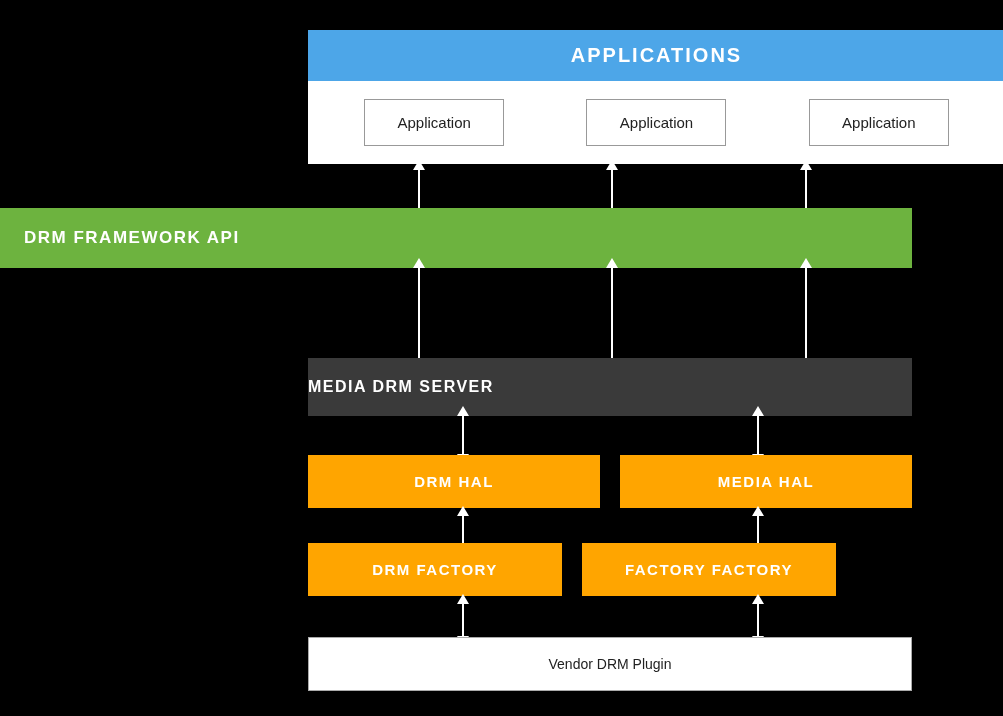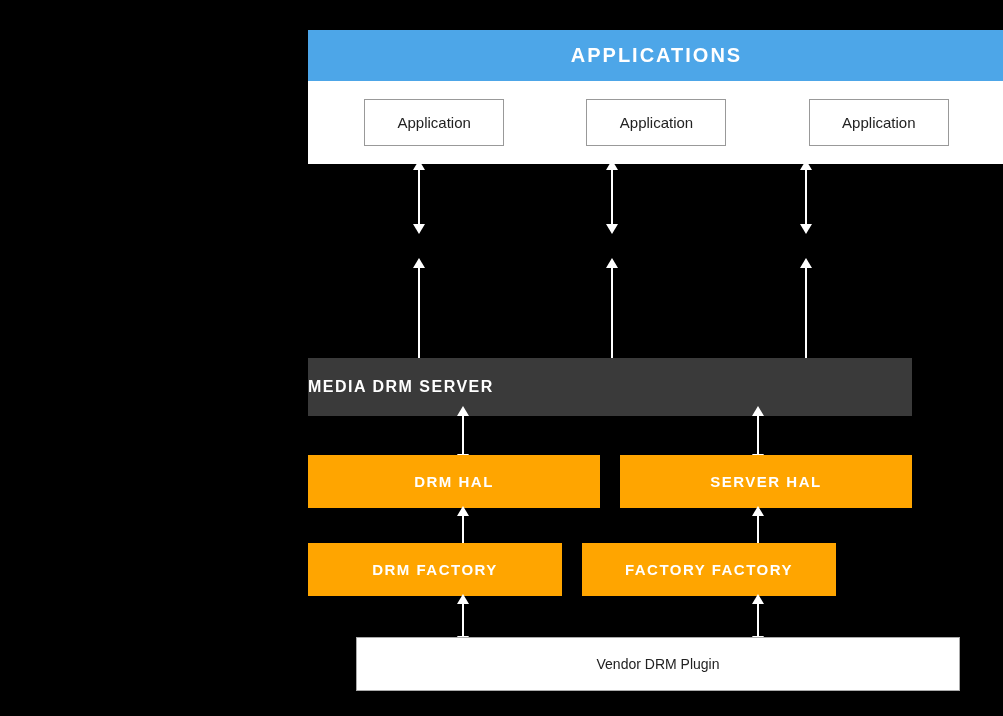--- a/index.html
+++ b/index.html
@@ -134,21 +134,20 @@
 
     
     .vendor-row {
       position: absolute;
       left: 308px;
       top: 637px;
       width: 604px;
       display: flex;
       flex-direction: row;
       gap: 20px;
-      margin-left: 48px;
     }
 
     .vendor-box {
       flex: 1;
       border: 1.5px solid #aaa;
       background: white;
       color: #222;
       font-size: 14px;
       text-align: center;
       padding: 18px 0;
@@ -200,20 +199,21 @@
     <div class="v-line" style="height:54px;"></div>
     <div class="arrowhead-down"></div>
   </div>
 
   <div style="position:absolute; left:800px; top:160px; display:flex; flex-direction:column; align-items:center;">
     <div class="arrowhead-up" style="border-bottom-color:white;"></div>
     <div class="v-line" style="height:54px;"></div>
     <div class="arrowhead-down"></div>
   </div>
 
+  <div class="drm-api-block">DRM FRAMEWORK API</div>
 
   <div style="position:absolute; left:413px; top:258px; display:flex; flex-direction:column; align-items:center;">
     <div class="arrowhead-up" style="border-bottom-color:white;"></div>
     <div class="v-line" style="height:90px;"></div>
     <div class="arrowhead-down"></div>
   </div>
 
   <div style="position:absolute; left:606px; top:258px; display:flex; flex-direction:column; align-items:center;">
     <div class="arrowhead-up" style="border-bottom-color:white;"></div>
     <div class="v-line" style="height:90px;"></div>
@@ -235,21 +235,21 @@
   </div>
 
   <div style="position:absolute; left:752px; top:406px; display:flex; flex-direction:column; align-items:center;">
     <div class="arrowhead-up" style="border-bottom-color:white;"></div>
     <div class="v-line" style="height:38px;"></div>
     <div class="arrowhead-down"></div>
   </div>
 
   <div class="hal-row">
     <div class="hal-box">DRM HAL</div>
-    <div class="hal-box">SERVER HAL</div>
+    <div class="hal-box">MEDIA HAL</div>
   </div>
 
   <div style="position:absolute; left:457px; top:506px; display:flex; flex-direction:column; align-items:center;">
     <div class="arrowhead-up" style="border-bottom-color:white;"></div>
     <div class="v-line" style="height:27px;"></div>
     <div class="arrowhead-down"></div>
   </div>
 
   <div style="position:absolute; left:752px; top:506px; display:flex; flex-direction:column; align-items:center;">
     <div class="arrowhead-up" style="border-bottom-color:white;"></div>

